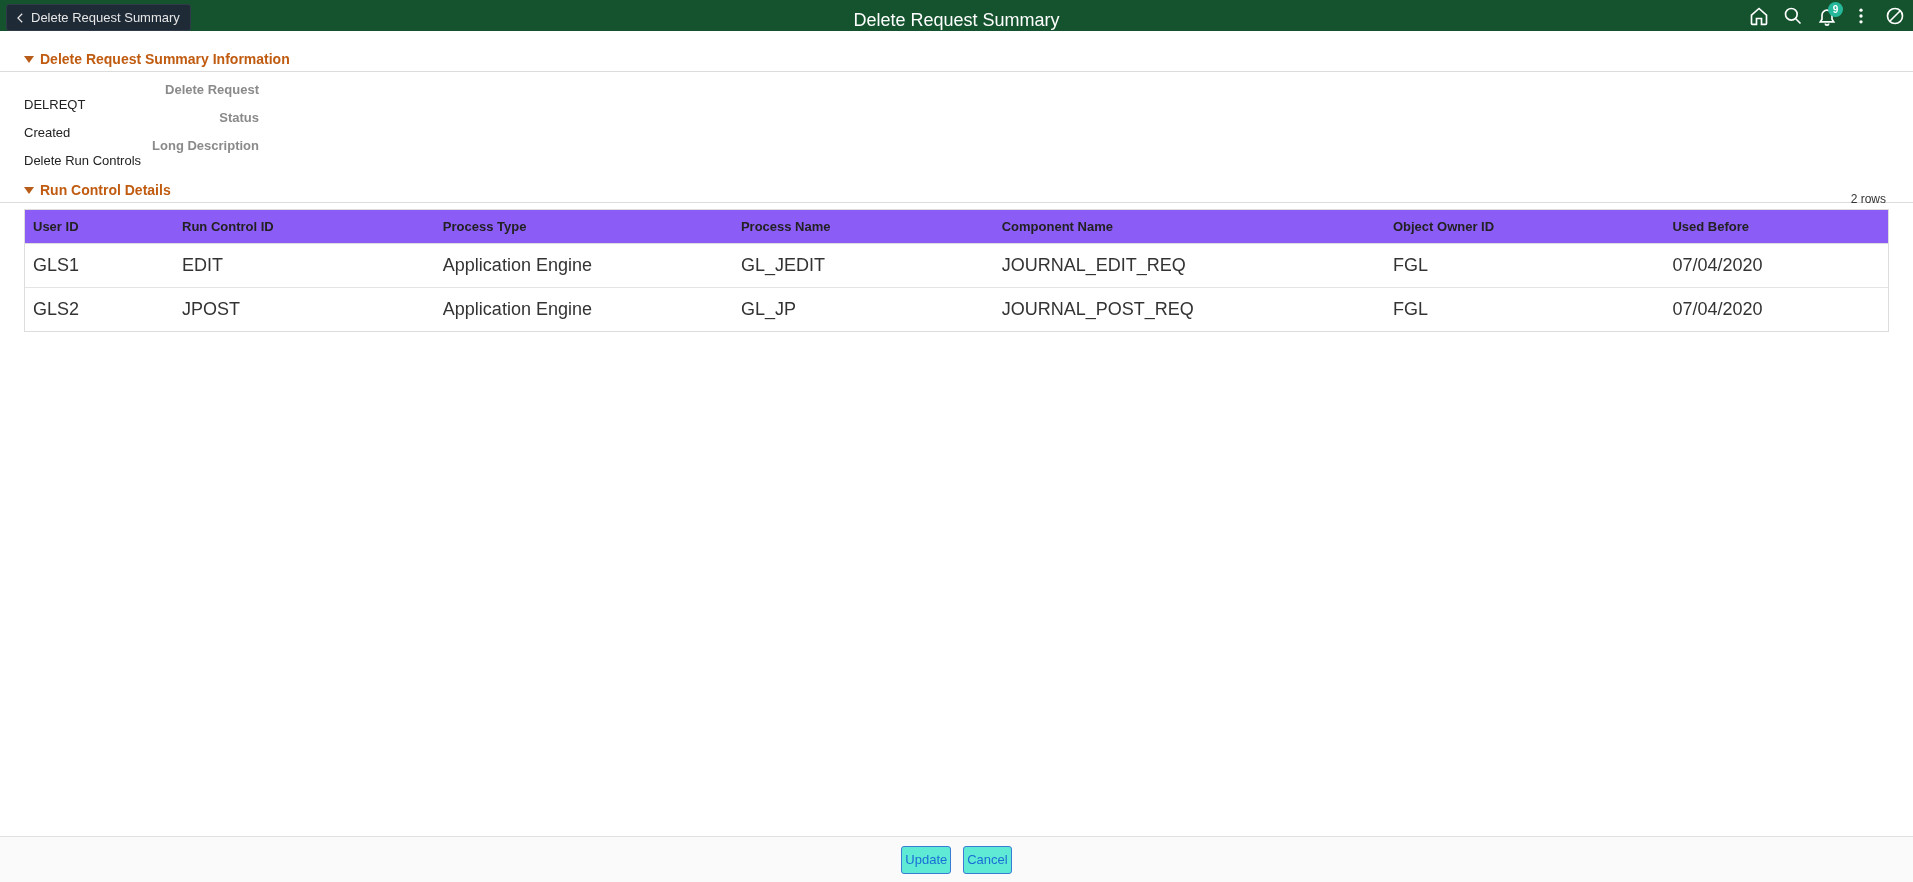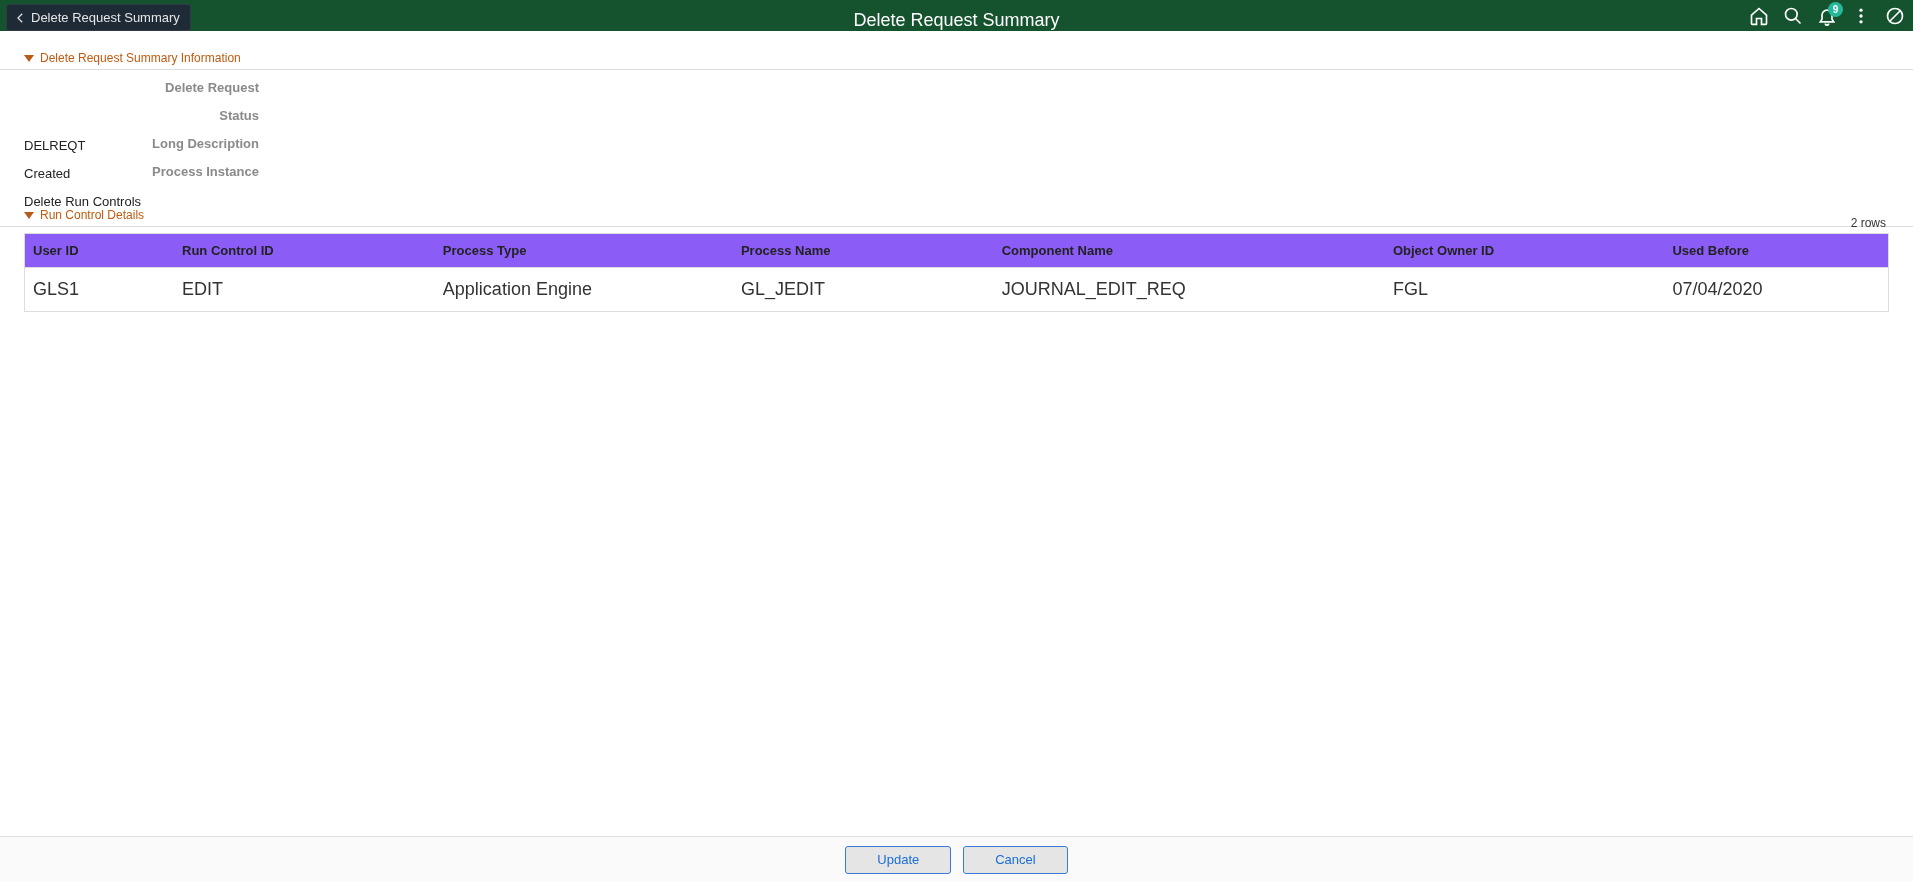--- a/index.html
+++ b/index.html
@@ -7,33 +7,33 @@
   .titlebar { background:#14532d; height:31px; display:flex; align-items:flex-end; color:#fff; position:relative;}
   .back-btn { height:27px; margin-left:6px; margin-top:2px; padding:0 10px 0 6px; background:#1f2a37; border:1px solid #2f3b49; border-radius:3px; display:flex; align-items:center; color:#e6e6e6; font-size:13px; cursor:pointer;}
   .back-btn svg { width:14px; height:14px; fill:#e6e6e6; margin-right:4px;}
   .title-center { position:absolute; left:0; right:0; text-align:center; font-size:18px; font-weight:400; color:#fff; pointer-events:none;}
   .title-icons { position:absolute; right:8px; top:0; height:31px; display:flex; align-items:center; gap:14px;}
   .title-icons .ticon { width:20px; height:20px; fill:#fff; cursor:pointer; position:relative;}
   .badge { position:absolute; top:-4px; right:-6px; background:#26b89a; color:#fff; font-size:10px; font-weight:bold; border-radius:50%; width:15px; height:15px; display:flex; align-items:center; justify-content:center;}
   .content { padding: 20px 0 0 0;}
   .section-header { display:flex; align-items:center; padding:0 24px 4px 24px; border-bottom:1px solid #ddd;}
   .section-header .caret { width:0; height:0; border-left:5px solid transparent; border-right:5px solid transparent; border-top:7px solid #b85c1a; margin-right:6px; cursor:pointer;}
-  .section-header .stitle { color:#c05b10; font-weight:normal; font-size:12px;}
+  .section-header .stitle { color:#c05b10; font-weight:bold; font-size:14px;}
   .info-block { padding: 10px 0 10px 24px;}
   .info-row { display:flex; align-items:baseline; height:28px;flex-direction:column;}
   .info-label { width:245px; text-align:right; color:#8a8a8a; font-weight:bold; font-size:13px; padding-right:10px;}
-  .info-value { color:#222;margin-top:43px; }
+  .info-value { color:#222; }
   .grid-wrap { margin: 6px 24px 0 24px; border:1px solid #ddd; position:relative;}
   .rowcount { font-size:12px; color:#333; padding-right:2px; position:absolute; right:0; top:-18px;}
   table.datagrid { width:100%; border-collapse:collapse;}
   table.datagrid th { text-align:left; font-weight:bold; padding:9px 8px; background:#8b5cf6; border-bottom:1px solid #ddd; font-size:13px;}
   table.datagrid td { padding:11px 8px; border-bottom:1px solid #e4e4e4; font-size:18px; color:#333;}
   table.datagrid tr:last-child td { border-bottom:none;}
   .footer { position:absolute; left:0; right:0; bottom:0; height:46px; border-top:1px solid #e0e0e0; background:#fafafa; display:flex; align-items:center; justify-content:center; gap:12px;}
-  .footer button { height:28px; padding:0 31px; background:#e5e5e5; border:1px solid #3a7bd5; color:#1a6dd6; font-size:13px; border-radius:3px; cursor:pointer;}
+  .footer button { height:28px; padding:0 3px; background:#5eead4; border:1px solid #3a7bd5; color:#1a6dd6; font-size:13px; border-radius:3px; cursor:pointer;}
 </style>
 </head>
 <body>
 
 <div class="titlebar">
   <button class="back-btn">
     <svg viewBox="0 0 24 24">
         <path d="M15 4l-8 8 8 8 1.5-1.5L10 12l6.5-6.5z"></path>
       </svg>
     <span>Delete Request Summary</span>
@@ -87,24 +87,20 @@
       <div class="info-value">DELREQT</div>
     </div>
     <div class="info-row">
       <div class="info-label">Status</div>
       <div class="info-value">Created</div>
     </div>
     <div class="info-row">
       <div class="info-label">Long Description</div>
       <div class="info-value">Delete Run Controls</div>
     </div>
-    <div class="info-row">
-      <div class="info-label">Process Instance</div>
-      <div class="info-value"></div>
-    </div>
   </div>
 
   <div class="section-header" style="margin-top:6px;">
     <div class="caret"></div>
     <div class="stitle">Run Control Details</div>
   </div>
 
   <div class="grid-wrap">
     <div class="rowcount">2 rows</div>
     <table class="datagrid">
@@ -122,20 +118,29 @@
       <tbody>
         <tr>
           <td>GLS1</td>
           <td>EDIT</td>
           <td>Application Engine</td>
           <td>GL_JEDIT</td>
           <td>JOURNAL_EDIT_REQ</td>
           <td>FGL</td>
           <td>07/04/2020</td>
         </tr>
+        <tr>
+          <td>GLS2</td>
+          <td>JPOST</td>
+          <td>Application Engine</td>
+          <td>GL_JP</td>
+          <td>JOURNAL_POST_REQ</td>
+          <td>FGL</td>
+          <td>07/04/2020</td>
+        </tr>
       </tbody>
     </table>
   </div>
 
 </div>
 
 <div class="footer">
   <button>Update</button>
   <button>Cancel</button>
 </div>

